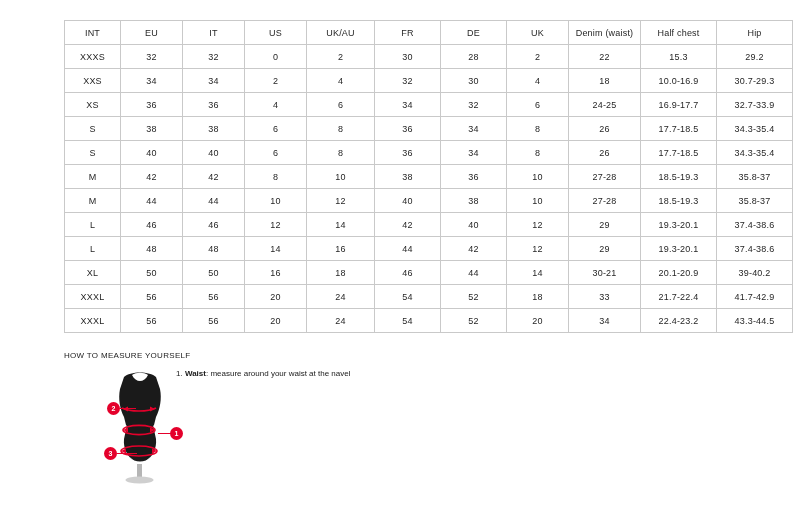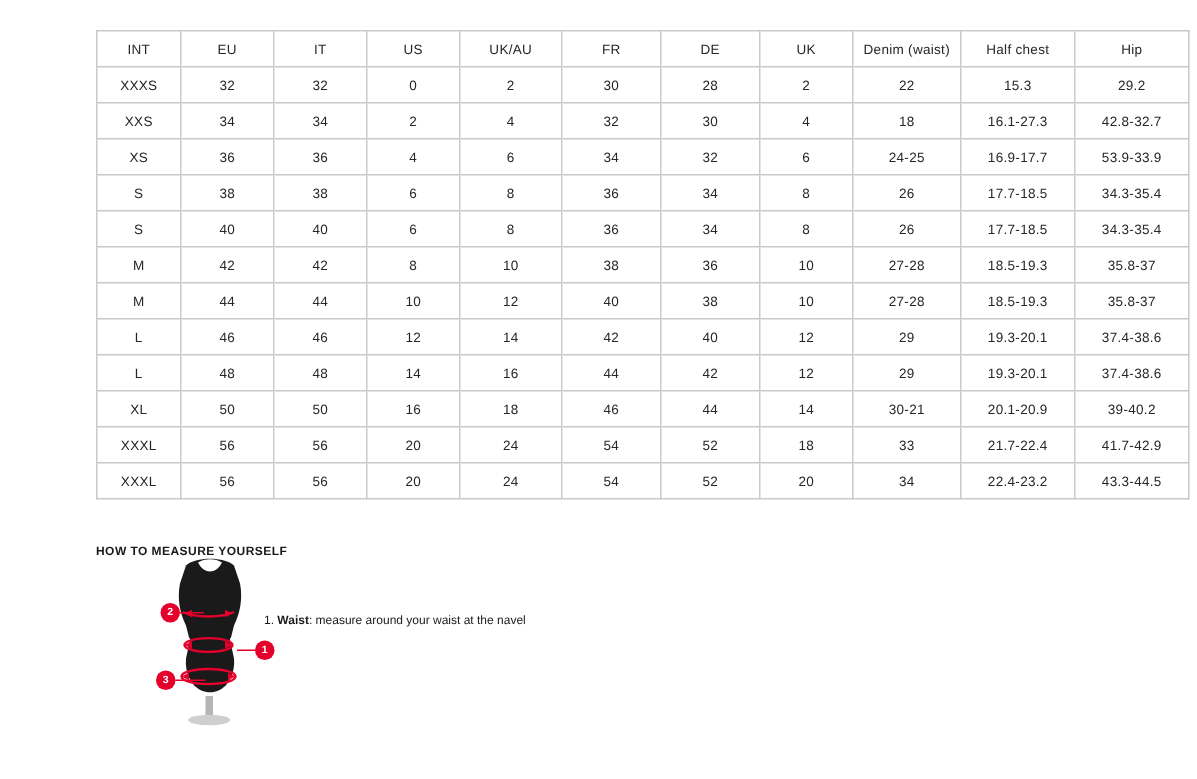--- a/index.html
+++ b/index.html
@@ -63,23 +63,23 @@
 
   td.left-pad {
     text-align: left;
     padding-left: 8px;
   }
 
   
   .measure-title {
     position: absolute;
     left: 64px;
-    top: 363px;
+    top: 351px;
     font-size: 8px;
-    font-weight: bold;
+    font-weight: normal;
     letter-spacing: 0.3px;
     color: #1a1a1a;
   }
   .measure-block {
     position: absolute;
     left: 64px;
     top: 365px;
     width: 670px;
     height: 130px;
   }
@@ -88,21 +88,20 @@
     left: 20px;
     top: 0px;
     width: 150px;
     height: 125px;
   }
   .notes {
     position: absolute;
     left: 112px;
     top: 3px;
     width: 540px;
-    margin-top: 40px;
   }
   .note {
     font-size: 8px;
     color: #1a1a1a;
     margin-bottom: 12px;
     line-height: 11px;
   }
   .note b { font-weight: bold; }
 
   
@@ -187,36 +186,36 @@
         <tr>
           <td>XXS</td>
           <td>34</td>
           <td>34</td>
           <td>2</td>
           <td>4</td>
           <td>32</td>
           <td>30</td>
           <td>4</td>
           <td>18</td>
-          <td class="left-pad">16.1-27.3</td>
-          <td class="left-pad">42.8-32.7</td>
+          <td class="left-pad">10.0-16.9</td>
+          <td class="left-pad">30.7-29.3</td>
         </tr>
 
         <tr>
           <td>XS</td>
           <td>36</td>
           <td>36</td>
           <td>4</td>
           <td>6</td>
           <td>34</td>
           <td>32</td>
           <td>6</td>
           <td>24-25</td>
           <td class="left-pad">16.9-17.7</td>
-          <td class="left-pad">53.9-33.9</td>
+          <td class="left-pad">32.7-33.9</td>
         </tr>
 
         <tr>
           <td>S</td>
           <td>38</td>
           <td>38</td>
           <td>6</td>
           <td>8</td>
           <td>36</td>
           <td>34</td>

